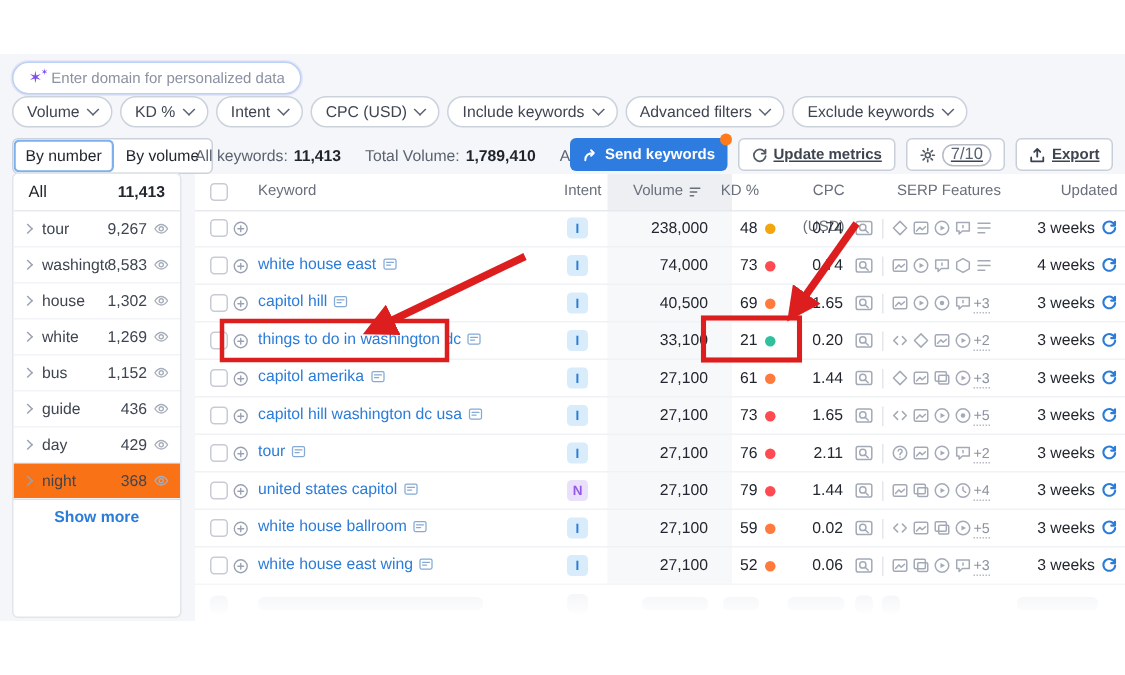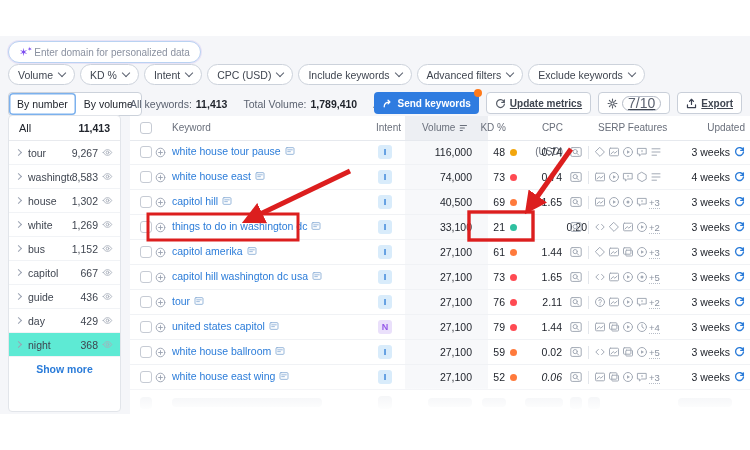--- a/index.html
+++ b/index.html
@@ -27,30 +27,30 @@
   .stats{left:130px;top:98px;display:flex;gap:16px;font-size:10.5px;color:#5b6270;}
   .stats b{color:#1f232b;margin-left:4px;font-weight:700;}
   .actions{right:8px;top:92px;display:flex;gap:7px;}
   .btn{height:22px;display:inline-flex;align-items:center;gap:4px;padding:0 8px;border-radius:4px;
      font-size:10px;cursor:pointer;box-sizing:border-box;}
   .btn.primary{background:#2f7ce0;color:#fff;font-weight:700;position:relative;}
   .btn.ghost{background:#fff;border:1px solid #c9cfd9;color:#3f4550;font-weight:700;text-decoration:underline;}
   .notif-dot{position:absolute;right:-3px;top:-3px;width:8px;height:8px;border-radius:50%;
      background:#ff7a1a;}
   .quota-pill{border:1px solid #b6bcc7;border-radius:8px;height:13px;line-height:13px;
-     padding:0 5px;font-size:14px;color:#5b6270;font-weight:400;}
+     padding:0 5px;font-size:11px;color:#5b6270;font-weight:400;}
   
   .sidebar{left:8px;top:115px;width:113px;height:297px;background:#fff;border:1px solid #e2e5ea;
      border-radius:4px;box-sizing:border-box;overflow:hidden;}
   .side-all{height:24px;border-bottom:1px solid #e8eaee;display:flex;align-items:center;
      justify-content:space-between;padding:0 10px;font-size:11px;color:#22262e;}
   .side-all b{font-weight:700;font-size:10.5px;}
   .side-item{height:24px;border-bottom:1px solid #f1f3f6;display:flex;align-items:center;
      padding:0 7px;font-size:10.5px;color:#3f4550;cursor:pointer;box-sizing:border-box;}
-  .side-item.selected{background:#5eead4;justify-content:center;}
+  .side-item.selected{background:#f97316;justify-content:center;}
   .rchev{width:4px;height:4px;border-right:1.2px solid #9aa2b1;border-bottom:1.2px solid #9aa2b1;
      transform:rotate(-45deg);margin-right:7px;flex:none;}
   .side-item .lbl{flex:1;overflow:hidden;white-space:nowrap;}
   .side-item .cnt{margin-right:4px;}
   .show-more{height:23px;display:flex;align-items:center;justify-content:center;color:#2b7cd9;
      font-size:10.5px;font-weight:700;cursor:pointer;}
   
   .table{left:130px;top:116px;width:620px;height:296px;background:#fff;}
   .th{position:absolute;top:0;height:24px;line-height:24px;font-size:10px;color:#696f7b;cursor:pointer;}
   .vol-head{position:absolute;left:275px;top:0;width:83px;height:24px;background:#edeff3;}
@@ -219,31 +219,20 @@
         <span class="cnt">1,152</span>
         <span class="icw">
           <svg width="11" height="11" viewBox="0 0 12 12" fill="none" stroke="#a7aeba" stroke-width="1" stroke-linecap="round" stroke-linejoin="round">
             <path d="M1.4 6 C2.8 3.8 4.4 2.9 6 2.9 C7.6 2.9 9.2 3.8 10.6 6 C9.2 8.2 7.6 9.1 6 9.1 C4.4 9.1 2.8 8.2 1.4 6 Z"></path>
             <circle cx="6" cy="6" r="1.5"></circle>
           </svg>
         </span>
       </div>
       <div class="side-item">
         <span class="rchev"></span>
-        <span class="lbl">capitol</span>
-        <span class="cnt">667</span>
-        <span class="icw">
-          <svg width="11" height="11" viewBox="0 0 12 12" fill="none" stroke="#a7aeba" stroke-width="1" stroke-linecap="round" stroke-linejoin="round">
-            <path d="M1.4 6 C2.8 3.8 4.4 2.9 6 2.9 C7.6 2.9 9.2 3.8 10.6 6 C9.2 8.2 7.6 9.1 6 9.1 C4.4 9.1 2.8 8.2 1.4 6 Z"></path>
-            <circle cx="6" cy="6" r="1.5"></circle>
-          </svg>
-        </span>
-      </div>
-      <div class="side-item">
-        <span class="rchev"></span>
         <span class="lbl">guide</span>
         <span class="cnt">436</span>
         <span class="icw">
           <svg width="11" height="11" viewBox="0 0 12 12" fill="none" stroke="#a7aeba" stroke-width="1" stroke-linecap="round" stroke-linejoin="round">
             <path d="M1.4 6 C2.8 3.8 4.4 2.9 6 2.9 C7.6 2.9 9.2 3.8 10.6 6 C9.2 8.2 7.6 9.1 6 9.1 C4.4 9.1 2.8 8.2 1.4 6 Z"></path>
             <circle cx="6" cy="6" r="1.5"></circle>
           </svg>
         </span>
       </div>
       <div class="side-item">
@@ -293,31 +282,22 @@
   <div class="hdr-line"></div>
   <div id="rows">
       <div class="row" style="top: 24px;">
         <div class="cb" style="left: 10px; top: 6px;"></div>
         <span class="icw" style="position: absolute; left: 25px; top: 7px;">
           <svg width="11" height="11" viewBox="0 0 12 12" fill="none" stroke="#9aa2b1" stroke-width="1" stroke-linecap="round" stroke-linejoin="round">
             <circle cx="6" cy="6" r="4.7"></circle>
             <path d="M6 3.9 V8.1 M3.9 6 H8.1"></path>
           </svg>
         </span>
-        <span class="kw">
-          <span>white house tour pause</span>
-          <span class="icw">
-            <svg width="10" height="10" viewBox="0 0 12 12" fill="none" stroke="#84a9d4" stroke-width="1" stroke-linecap="round" stroke-linejoin="round">
-              <rect x="1.2" y="2" width="9.6" height="8" rx="1.2"></rect>
-              <path d="M3.2 4.6 H8.8 M3.2 6.8 H6.5"></path>
-            </svg>
-          </span>
-        </span>
         <span class="intent" style="background: rgb(217, 236, 251); color: rgb(46, 124, 214);">I</span>
-        <div class="num" style="left: 275px; width: 67px;">116,000</div>
+        <div class="num" style="left: 275px; width: 67px;">238,000</div>
         <div class="num" style="left: 330px; width: 45px;">48</div>
         <span class="dot" style="left: 380px; background: rgb(242, 166, 13);"></span>
         <div class="num" style="left: 382px; width: 50px;">0.74</div>
         <span class="icw" style="position: absolute; left: 440px; top: 6px;">
           <svg width="12" height="12" viewBox="0 0 12 12" fill="none" stroke="#a3aab6" stroke-width="1" stroke-linecap="round" stroke-linejoin="round">
             <rect x="0.8" y="1.6" width="10.4" height="8.8" rx="1.4"></rect>
             <circle cx="5.2" cy="5.6" r="2.1"></circle>
             <path d="M6.8 7.2 L8.8 9.2"></path>
           </svg>
         </span>
@@ -498,21 +478,21 @@
             <svg width="10" height="10" viewBox="0 0 12 12" fill="none" stroke="#84a9d4" stroke-width="1" stroke-linecap="round" stroke-linejoin="round">
               <rect x="1.2" y="2" width="9.6" height="8" rx="1.2"></rect>
               <path d="M3.2 4.6 H8.8 M3.2 6.8 H6.5"></path>
             </svg>
           </span>
         </span>
         <span class="intent" style="background: rgb(217, 236, 251); color: rgb(46, 124, 214);">I</span>
         <div class="num" style="left: 275px; width: 67px;">33,100</div>
         <div class="num" style="left: 330px; width: 45px;">21</div>
         <span class="dot" style="left: 380px; background: rgb(47, 192, 160);"></span>
-        <div class="num" style="left: 382px; width: 50px; padding-left: 25px;">0.20</div>
+        <div class="num" style="left: 382px; width: 50px;">0.20</div>
         <span class="icw" style="position: absolute; left: 440px; top: 6px;">
           <svg width="12" height="12" viewBox="0 0 12 12" fill="none" stroke="#a3aab6" stroke-width="1" stroke-linecap="round" stroke-linejoin="round">
             <rect x="0.8" y="1.6" width="10.4" height="8.8" rx="1.4"></rect>
             <circle cx="5.2" cy="5.6" r="2.1"></circle>
             <path d="M6.8 7.2 L8.8 9.2"></path>
           </svg>
         </span>
         <span style="position: absolute; left: 458px; top: 6px; width: 1px; height: 13px; background: rgb(227, 230, 235);"></span>
         <span class="icw" style="position: absolute; left: 464px; top: 6px;">
           <svg width="12" height="12" viewBox="0 0 12 12" fill="none" stroke="#a3aab6" stroke-width="1" stroke-linecap="round" stroke-linejoin="round">
@@ -865,21 +845,21 @@
             <svg width="10" height="10" viewBox="0 0 12 12" fill="none" stroke="#84a9d4" stroke-width="1" stroke-linecap="round" stroke-linejoin="round">
               <rect x="1.2" y="2" width="9.6" height="8" rx="1.2"></rect>
               <path d="M3.2 4.6 H8.8 M3.2 6.8 H6.5"></path>
             </svg>
           </span>
         </span>
         <span class="intent" style="background: rgb(217, 236, 251); color: rgb(46, 124, 214);">I</span>
         <div class="num" style="left: 275px; width: 67px;">27,100</div>
         <div class="num" style="left: 330px; width: 45px;">52</div>
         <span class="dot" style="left: 380px; background: rgb(255, 122, 60);"></span>
-        <div class="num" style="left: 382px; width: 50px; font-style: italic;">0.06</div>
+        <div class="num" style="left: 382px; width: 50px;">0.06</div>
         <span class="icw" style="position: absolute; left: 440px; top: 6px;">
           <svg width="12" height="12" viewBox="0 0 12 12" fill="none" stroke="#a3aab6" stroke-width="1" stroke-linecap="round" stroke-linejoin="round">
             <rect x="0.8" y="1.6" width="10.4" height="8.8" rx="1.4"></rect>
             <circle cx="5.2" cy="5.6" r="2.1"></circle>
             <path d="M6.8 7.2 L8.8 9.2"></path>
           </svg>
         </span>
         <span style="position: absolute; left: 458px; top: 6px; width: 1px; height: 13px; background: rgb(227, 230, 235);"></span>
         <span class="icw" style="position: absolute; left: 464px; top: 6px;">
           <svg width="12" height="12" viewBox="0 0 12 12" fill="none" stroke="#a3aab6" stroke-width="1" stroke-linecap="round" stroke-linejoin="round">

